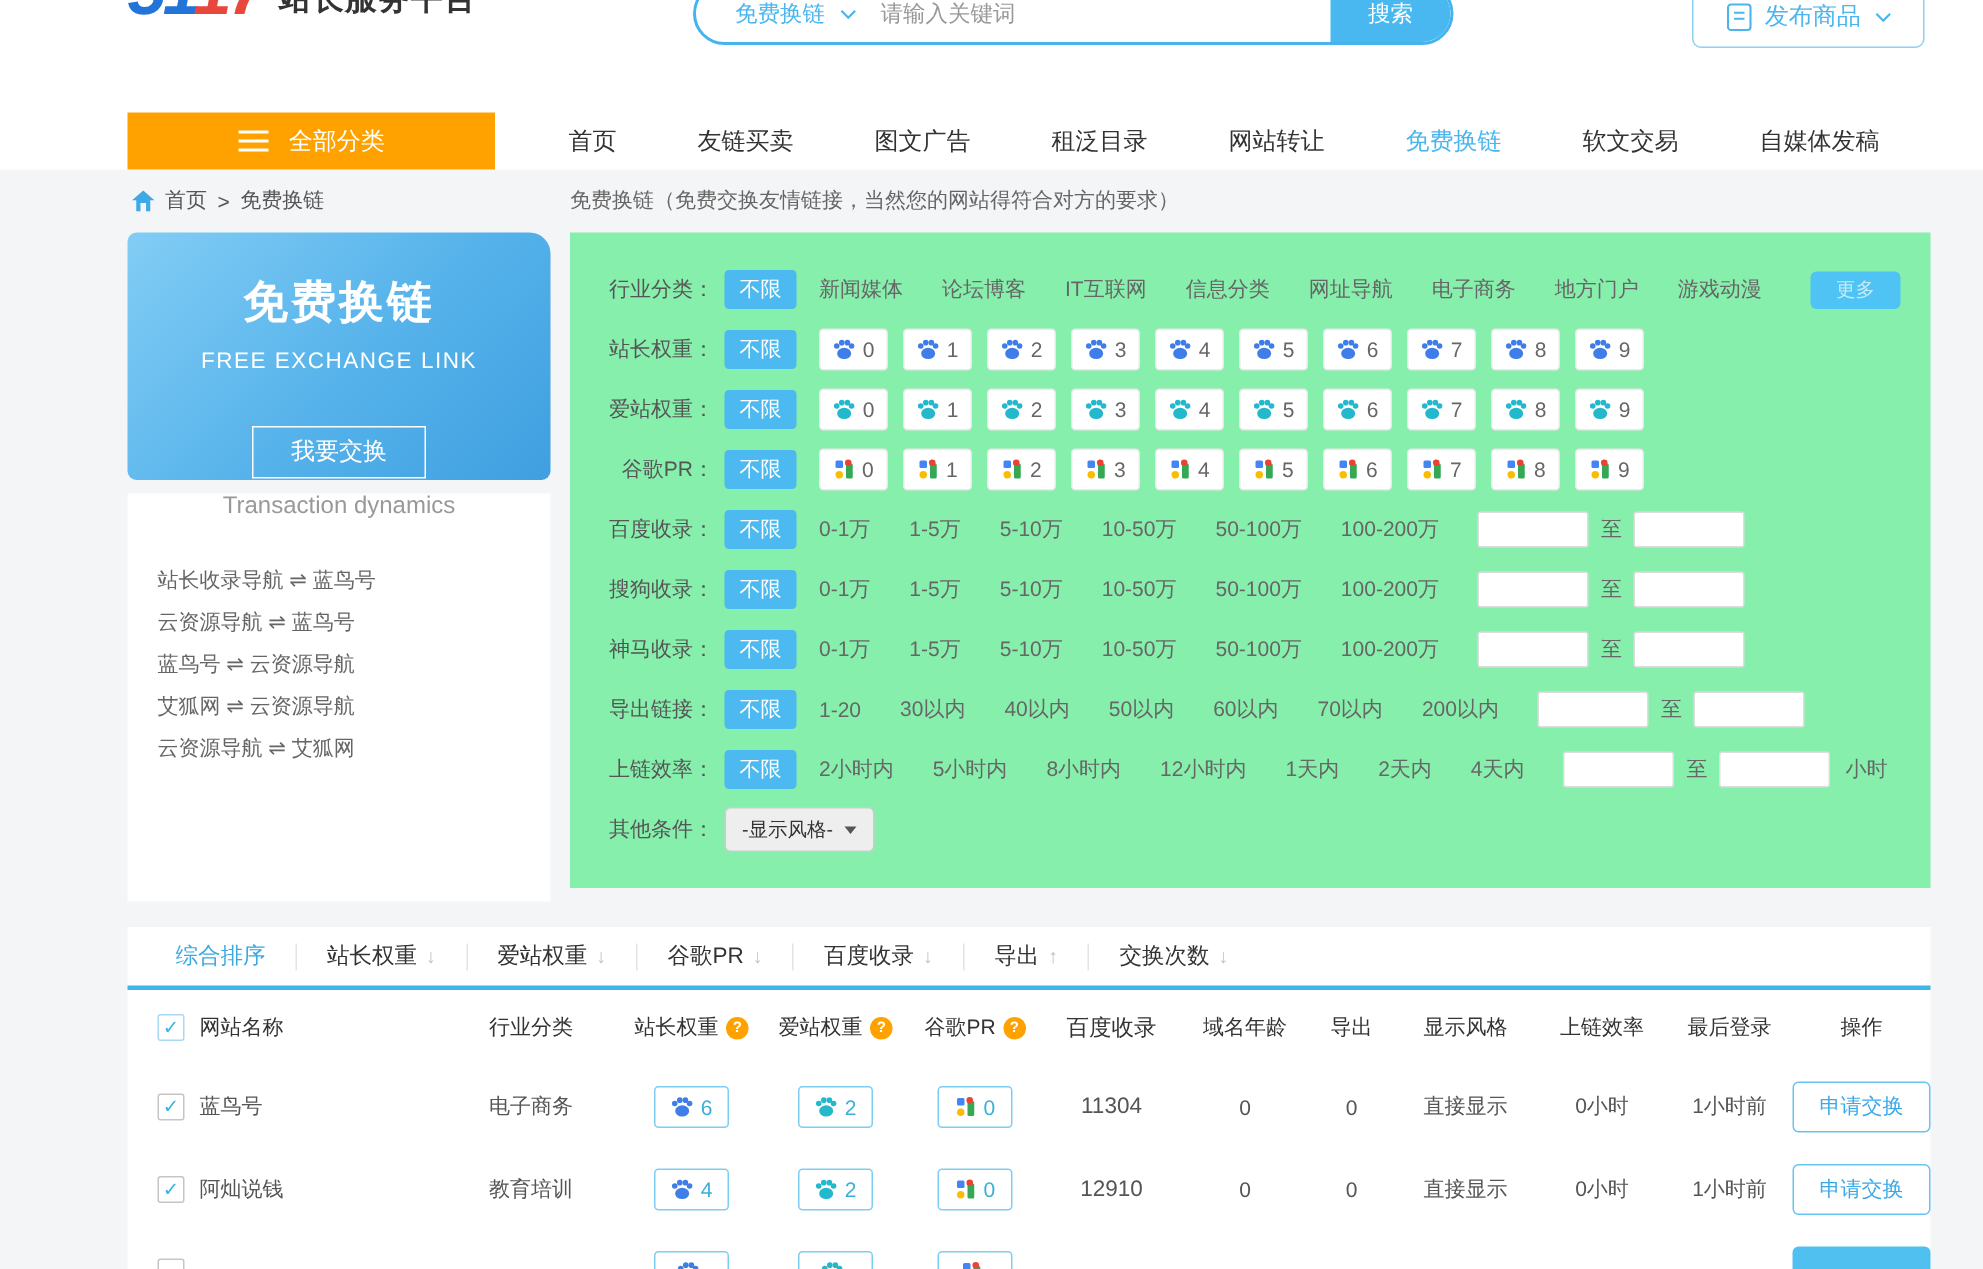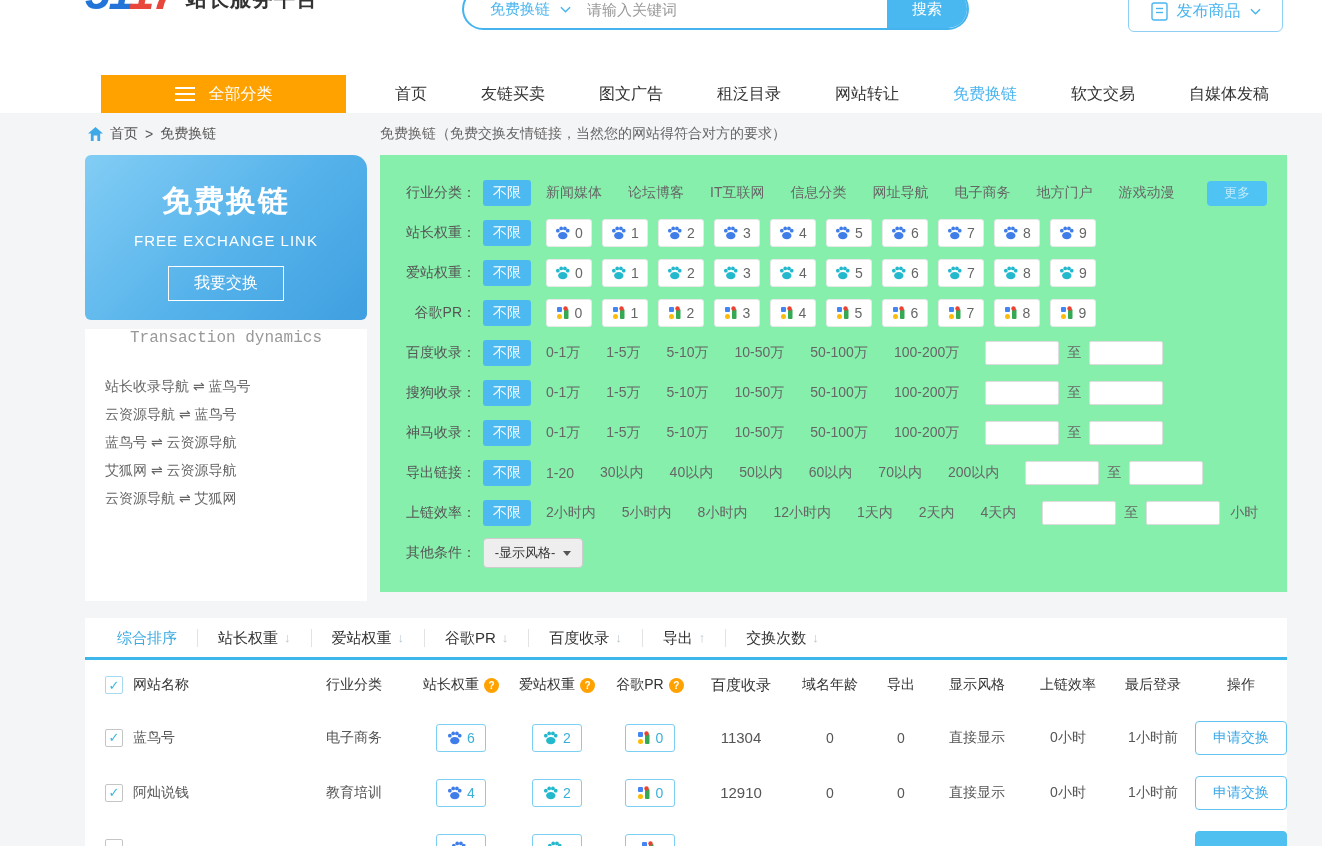--- a/index.html
+++ b/index.html
@@ -22,46 +22,46 @@
   .search-cat{display:flex;align-items:center;gap:10px;padding:0 14px 0 26px;cursor:pointer;}
   .search-cat-label{color:#4ab5ef;font-size:15px;white-space:nowrap;}
   .chev{width:11px;height:11px;display:inline-block;}
   .search-input{flex:1;border:none;outline:none;font-size:15px;color:#333;height:100%;}
   .search-input::placeholder{color:#999;}
   .search-btn{width:80px;height:38px;background:#4ab8f0;color:#fff;border:none;font-size:15px;cursor:pointer;}
   .publish-btn{position:absolute;left:1128px;top:-9px;width:153px;height:39px;border:1px solid #8ed0f4;
     border-radius:6px;background:#fff;display:flex;align-items:center;justify-content:center;gap:9px;
     color:#4ab5ef;font-size:16px;cursor:pointer;}
   
-  .main-nav{display:flex;height:38px;background:#fff;padding-left:16px;}
+  .main-nav{display:flex;height:38px;background:#fff;}
   .all-cat{width:245px;margin-left:85px;background:#ffa200;color:#fff;display:flex;align-items:center;
     justify-content:center;gap:14px;font-size:16px;cursor:pointer;}
   .burger{display:flex;flex-direction:column;gap:4px;}
   .burger i{display:block;width:20px;height:2px;background:#fff;}
   .nav-links{display:flex;align-items:center;margin-left:22px;}
   .nav-link{padding:0 27px;font-size:16px;color:#333;cursor:pointer;white-space:nowrap;}
   .nav-link.active{color:#4ab5ef;}
   
   .crumb-row{height:42px;display:flex;align-items:center;}
   .crumb{display:flex;align-items:center;gap:7px;margin-left:88px;width:284px;}
   .crumb-txt{font-size:14px;color:#555;}
   .crumb-desc{font-size:14px;color:#666;margin-left:8px;}
   
   .content{display:flex;margin-left:85px;width:1202px;gap:13px;}
   .left-col{width:282px;}
   .banner{height:165px;border-radius:6px 14px 6px 6px;
     background:linear-gradient(135deg,#82cdf5 0%,#55b2ea 55%,#3f9fe0 100%);
     display:flex;flex-direction:column;align-items:center;color:#fff;}
   .banner-title{font-size:30px;font-weight:bold;margin-top:26px;letter-spacing:2px;}
   .banner-sub{font-size:15px;margin-top:10px;letter-spacing:1px;}
-  .banner-btn{margin-top:17px;width:116px;height:35px;border:1px solid #fff;background:transparent;
+  .banner-btn{margin-top:35px;width:116px;height:35px;border:1px solid #fff;background:transparent;
     color:#fff;font-size:16px;cursor:pointer;}
   .dynamics{background:#fff;height:272px;}
   .dyn-title{text-align:center;font-size:20px;color:#333;padding-top:24px;}
-  .dyn-sub{text-align:center;font-size:16px;color:#999;margin-top:9px;font-family:Liberation Mono, monospace;}
+  .dyn-sub{text-align:center;font-size:16px;color:#999;margin-top:9px;}
   .dyn-list{list-style:none;margin:25px 0 0 0;padding:0 0 0 20px;}
   .dyn-list li{font-size:14px;color:#666;line-height:28px;}
   .right-card{flex:1;background:#86efac;height:437px;padding:18px 20px 0 20px;box-sizing:border-box;position:relative;}
   
   .f-row{height:40px;display:flex;align-items:center;}
   .f-label{min-width:76px;text-align:right;font-size:14px;color:#555;margin-right:7px;white-space:nowrap;}
   .f-unlimited{background:#4cb9f1;color:#fff;font-size:14px;border:none;border-radius:3px;
     padding:4px 10px;margin-right:15px;cursor:pointer;}
   .f-opt{font-size:14px;color:#666;margin-right:26px;cursor:pointer;white-space:nowrap;}
   .f-box{display:inline-flex;align-items:center;justify-content:center;gap:5px;width:44px;height:26px;

